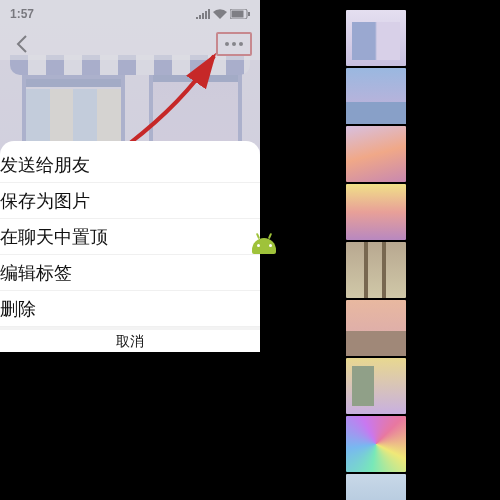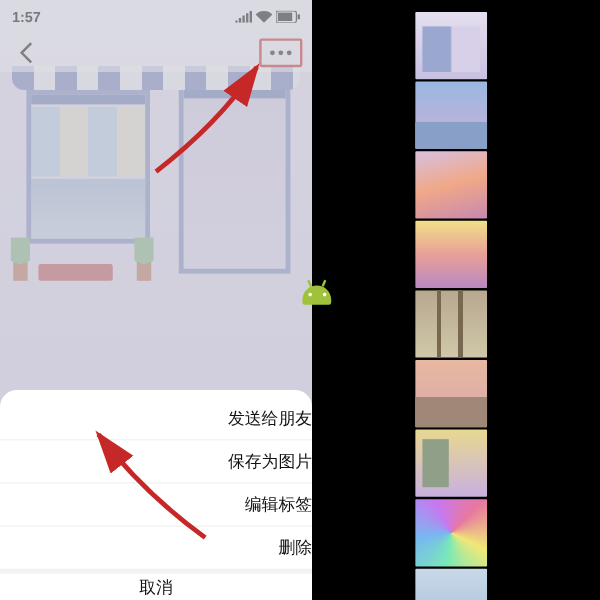--- a/index.html
+++ b/index.html
@@ -9,21 +9,21 @@
     background: #000;
     font-family: -apple-system, "PingFang SC", "Helvetica Neue", sans-serif;
     position: relative;
     overflow: hidden;
   }
 
   
   .phone {
     position: absolute;
     left: 0; top: 0;
-    width: 260px; height: 500px;
+    width: 260px; height: 352px;
     background: #8b5cf6;
     overflow: hidden;
   }
   .status-bar {
     height: 28px;
     display: flex;
     align-items: center;
     justify-content: space-between;
     padding: 0 10px;
     font-size: 12px;
@@ -129,22 +129,22 @@
   .sheet {
     position: absolute;
     left: 0; right: 0; bottom: 0;
     background: #fff;
     border-radius: 14px 14px 0 0;
     z-index: 6;
     padding-top: 6px;
   }
   .sheet-item {
     height: 36px;
-    display: flex; align-items: center; justify-content: flex-end;
-    font-size: 14px;
+    display: flex; align-items: center; justify-content: flex-start;
+    font-size: 18px;
     color: #111;
     border-bottom: 0.5px solid #f0f0f0;
   }
   .sheet-item:last-of-type { border-bottom: none; }
   .sheet-gap {
     height: 3px; background: #f3f3f3;
   }
   .sheet-cancel {
     height: 22px;
     display: flex; align-items:center; justify-content:center;
@@ -274,20 +274,23 @@
   </svg>
 
   <div class="sheet">
     <div class="sheet-item">
         <span>发送给朋友</span>
       </div>
     <div class="sheet-item">
         <span>保存为图片</span>
       </div>
     <div class="sheet-item">
+        <span>在聊天中置顶</span>
+      </div>
+    <div class="sheet-item">
         <span>编辑标签</span>
       </div>
     <div class="sheet-item">
         <span>删除</span>
       </div>
     <div class="sheet-gap"></div>
     <div class="sheet-cancel">
         <span>取消</span>
       </div>
   </div>

